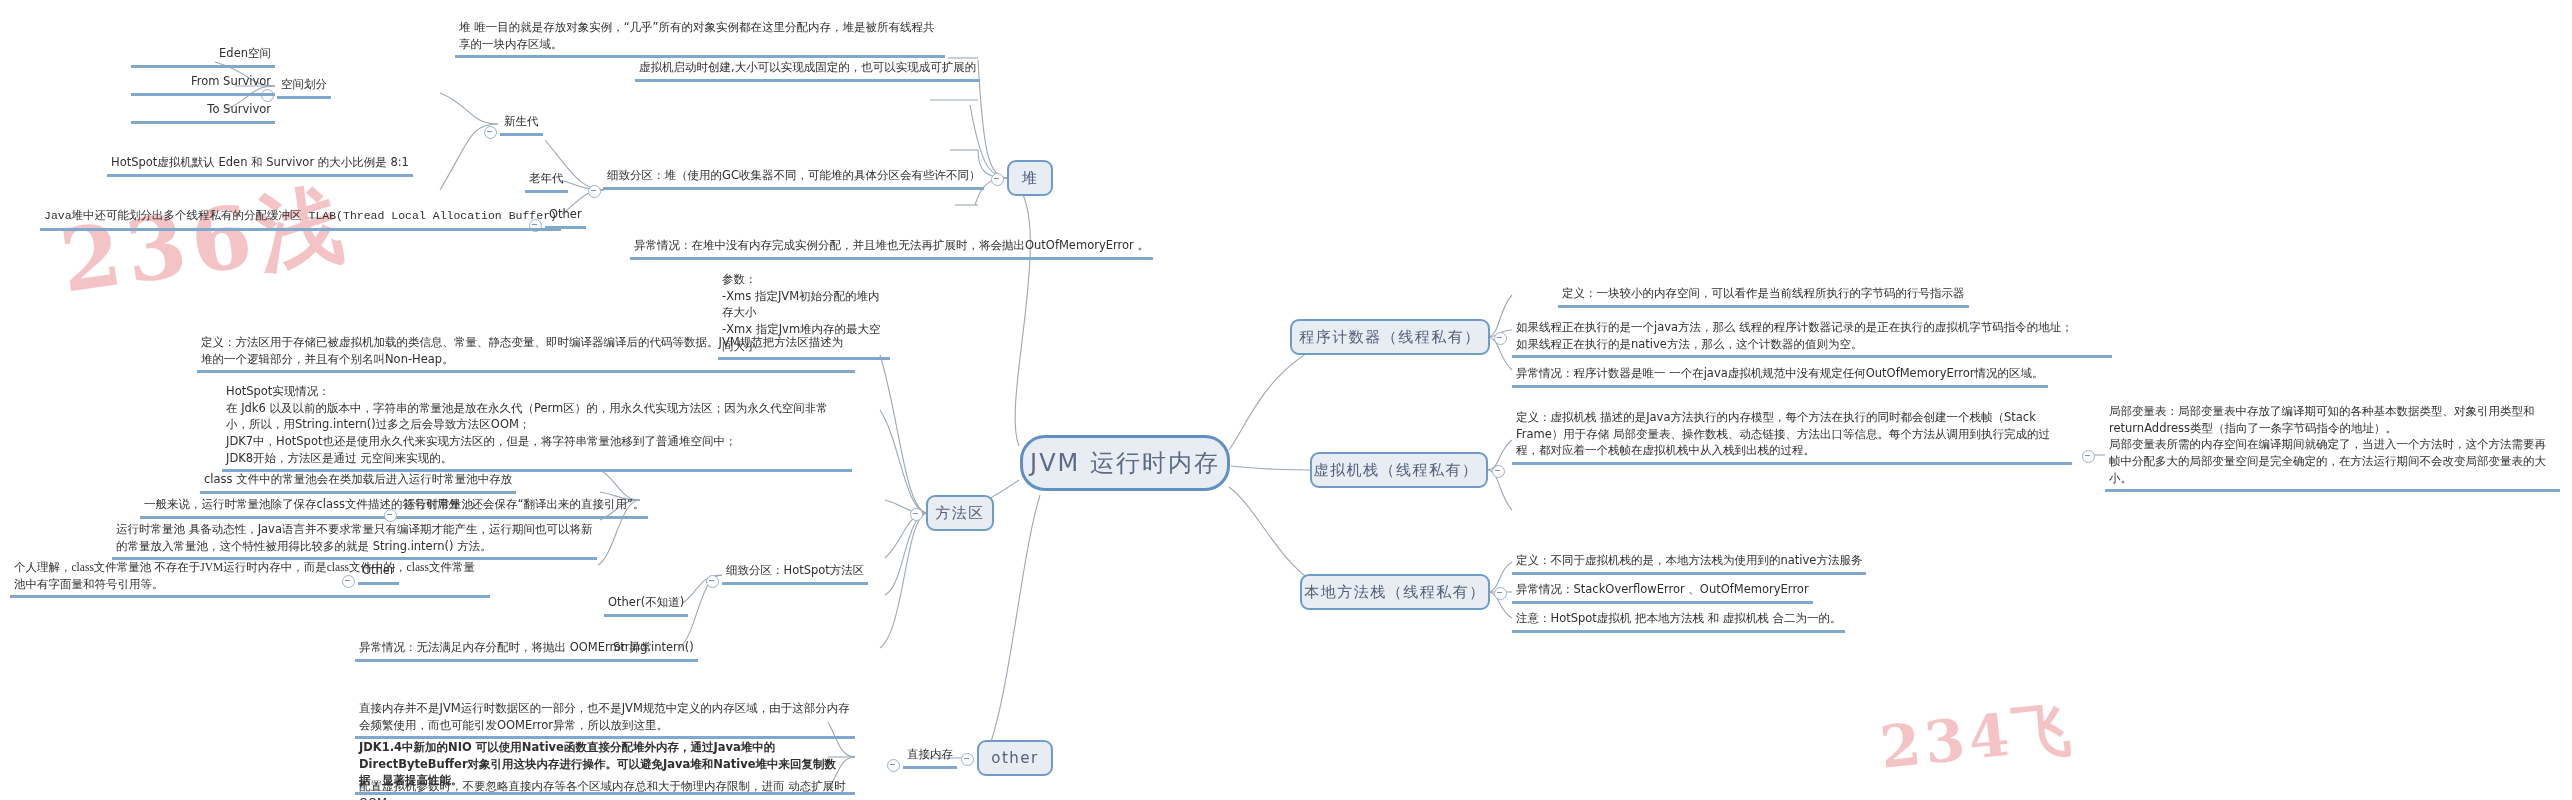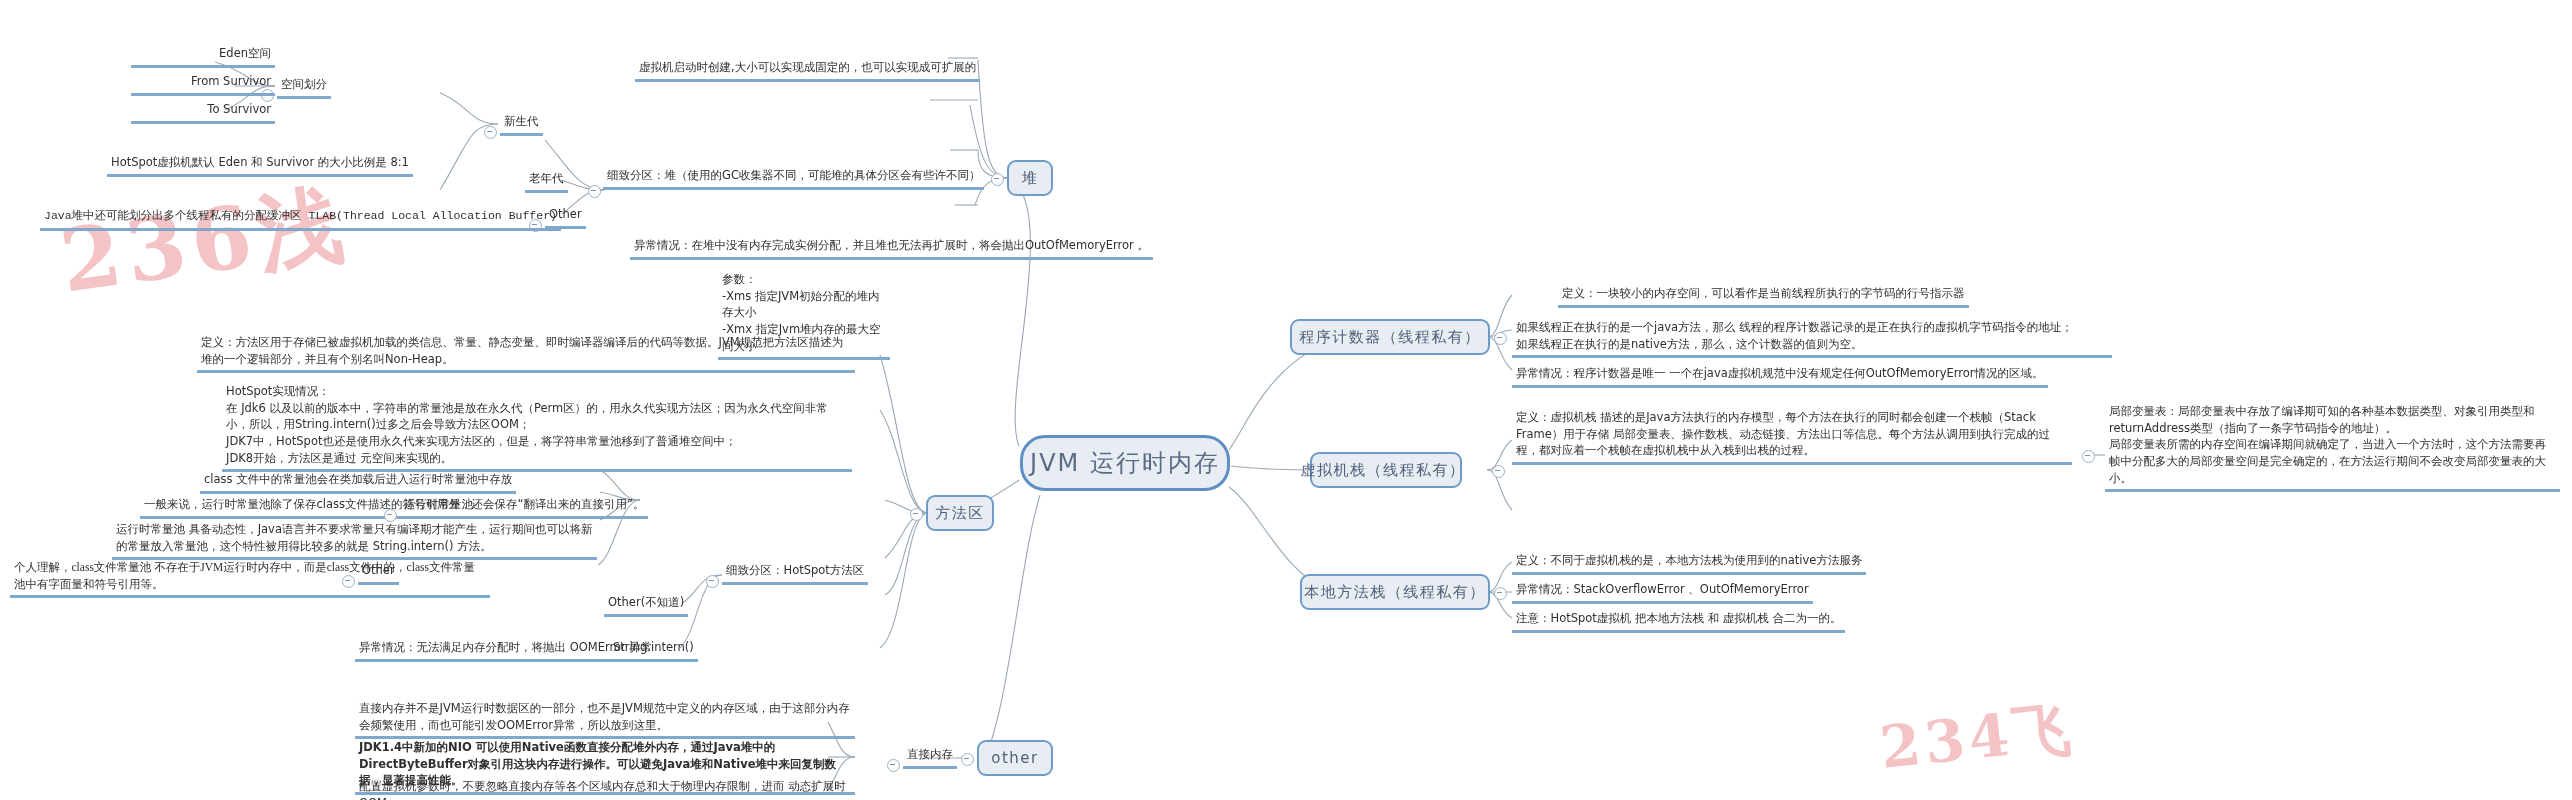--- a/index.html
+++ b/index.html
@@ -169,26 +169,27 @@
 
   <div class="box lvl1" style="left:926px;top:495px;width:68px;height:36px;">方法区</div>
   <div class="tog" style="left:910px;top:508px;"></div>
 
   <div class="box lvl1" style="left:977px;top:740px;width:76px;height:36px;">other</div>
   <div class="tog" style="left:961px;top:753px;"></div>
 
   <div class="box lvl1" style="left:1290px;top:319px;width:200px;height:36px;">程序计数器（线程私有）</div>
   <div class="tog" style="left:1494px;top:332px;"></div>
 
-  <div class="box lvl1" style="left:1310px;top:452px;width:152px;height:36px;padding-left:8px;">虚拟机栈（线程私有）</div>
+  <div class="box lvl1" style="left:1310px;top:452px;width:178px;height:36px;padding-left:8px;">虚拟机栈（线程私有）</div>
   <div class="tog" style="left:1492px;top:465px;"></div>
 
   <div class="box lvl1" style="left:1300px;top:574px;width:190px;height:36px;">本地方法栈（线程私有）</div>
   <div class="tog" style="left:1494px;top:587px;"></div>
 
+  <div class="ul" style="left:455px;top:18px;width:490px;">堆 唯一目的就是存放对象实例，“几乎”所有的对象实例都在这里分配内存，堆是被所有线程共享的一块内存区域。</div>
 
   <div class="ul nowrap" style="left:635px;top:58px;">虚拟机启动时创建,大小可以实现成固定的，也可以实现成可扩展的</div>
 
   <div class="ul nowrap" style="left:603px;top:166px;">细致分区：堆（使用的GC收集器不同，可能堆的具体分区会有些许不同）</div>
   <div class="tog" style="left:588px;top:185px;"></div>
 
   <div class="ul nowrap" style="left:630px;top:236px;">异常情况：在堆中没有内存完成实例分配，并且堆也无法再扩展时，将会抛出OutOfMemoryError 。</div>
 
   <div class="ul" style="left:718px;top:270px;width:172px;white-space:pre-line;"><span>参数：</span><br><span>-Xms  指定JVM初始分配的堆内存大小</span><br><span>-Xmx  指定Jvm堆内存的最大空间大小</span></div>
 

